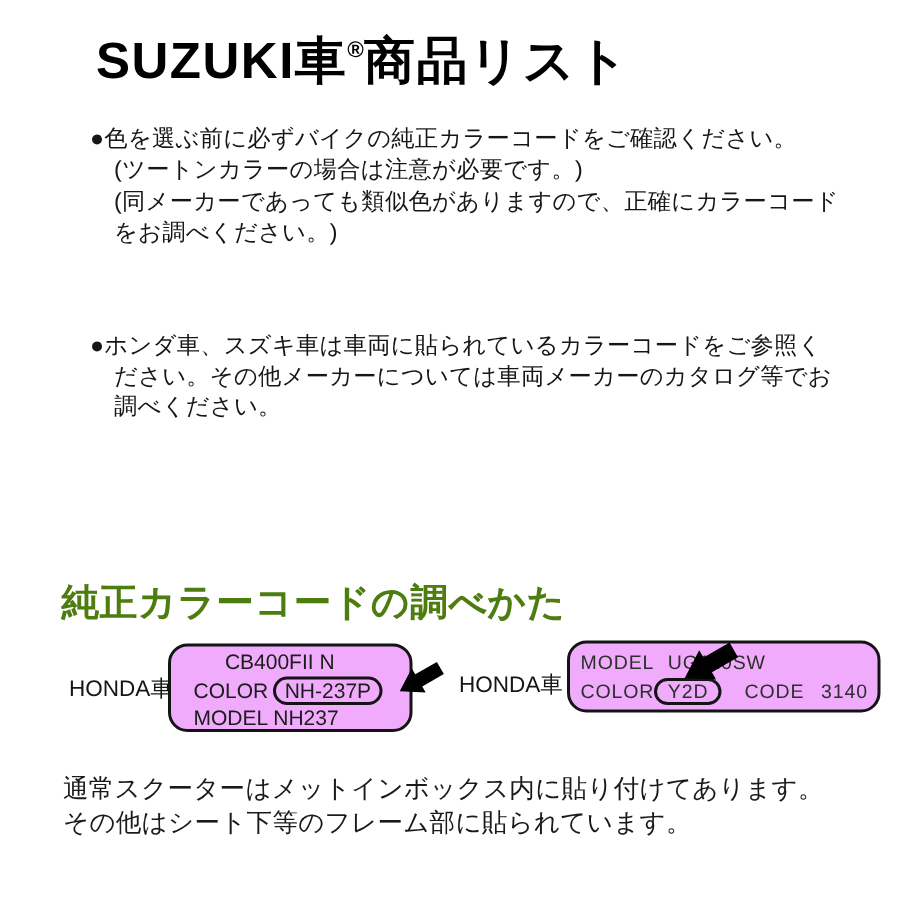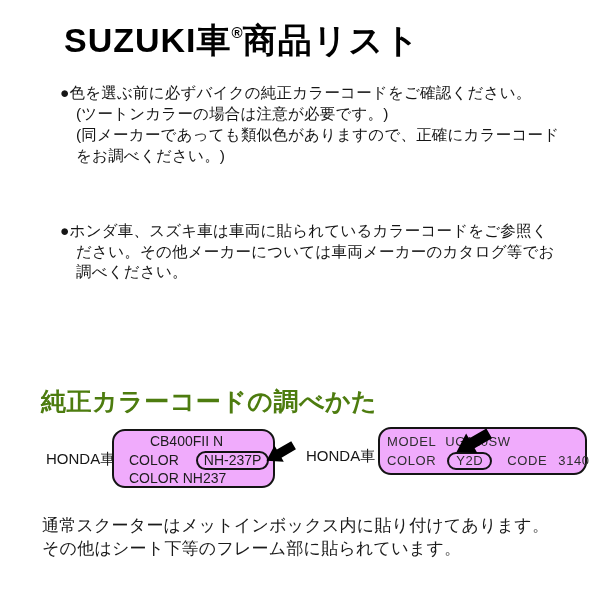--- a/index.html
+++ b/index.html
@@ -54,23 +54,23 @@
   .honda-plate .model-line{text-align:center;padding-right:14px;}
   .honda-plate .indent{padding-left:15px;}
 
   .suzuki-plate .plate-line{
     font-size:13px;line-height:19px;letter-spacing:0.6px;
     padding-left:7px;color:#2e2e2e;
   }
 
   .oval{
     display:inline-block;border:2px solid #141414;border-radius:999px;
-    padding:0 6px;margin-left:17px;line-height:15px;
+    padding:0 6px;margin-left:3px;line-height:15px;
   }
-  .suzuki-plate .oval{margin-left:11px;padding:0 7px;line-height:14px;}
+  .suzuki-plate .oval{margin-left:0;padding:0 7px;line-height:14px;}
 
   .gap-s{display:inline-block;width:9px;}
   .gap-m{display:inline-block;width:15px;}
   .gap-l{display:inline-block;width:11px;}
 
   .arrow{position:absolute;z-index:5;}
   .honda-arrow{left:259px;top:436px;width:44px;height:29px;}
   .suzuki-arrow{left:446px;top:422px;width:56px;height:35px;}
 
   
@@ -98,21 +98,21 @@
 調べください。</div>
   </div>
 
   <h2 class="section-heading">純正カラーコードの調べかた</h2>
 
   <div class="maker-label honda-label">HONDA車</div>
 
   <div class="plate honda-plate">
     <div class="plate-line model-line">CB400FII N</div>
     <div class="plate-line indent"><span>COLOR</span><span class="oval">NH-237P</span></div>
-    <div class="plate-line indent">COLOR NH237</div>
+    <div class="plate-line indent">MODEL NH237</div>
   </div>
 
   <svg class="arrow honda-arrow" viewBox="0 0 32 28" xmlns="http://www.w3.org/2000/svg">
     <polygon points="2,24 9.7,9.2 12,13.1 25.9,5.1 30.4,12.9 16.5,20.9 18.7,24.8" fill="#000"></polygon>
   </svg>
 
   <div class="maker-label suzuki-label">HONDA車</div>
 
   <div class="plate suzuki-plate">
     <div class="plate-line"><span>MODEL</span><span class="gap-s"></span><span>UG110SW</span></div>

